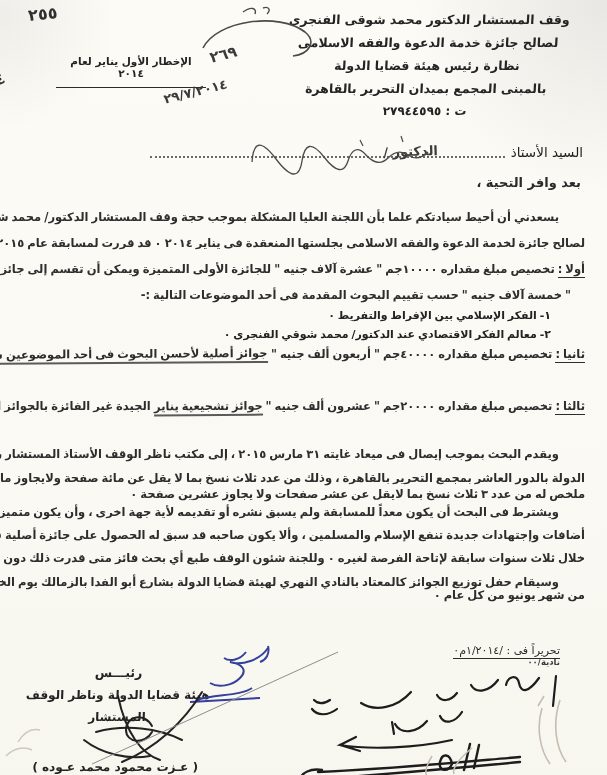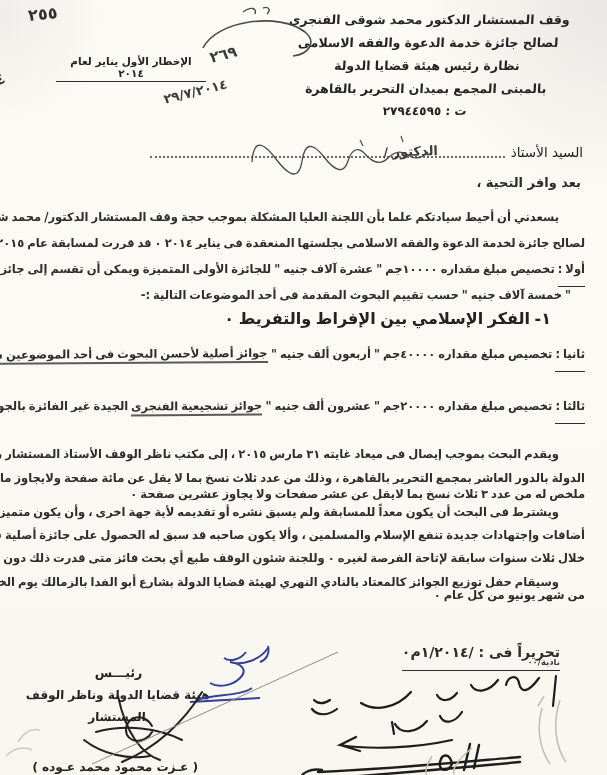--- a/index.html
+++ b/index.html
@@ -11,34 +11,34 @@
       linear-gradient(180deg,#fcfbf6 0%,#faf9f3 60%,#f7f6ef 100%);
     font-family:"DejaVu Sans", sans-serif;
     color:#2b2b2b; direction:rtl;
   }
   .hdr{position:absolute;top:8px;right:24px;width:312px;text-align:center;
        font-weight:bold;font-size:12.5px;line-height:23px;color:#242424;
        transform:skewX(-3deg);}
   .hdr .phone{font-size:12px;letter-spacing:1px;}
   .notice{position:absolute;top:55px;left:56px;width:150px;text-align:center;
           font-weight:bold;font-size:10.5px;color:#232323;
-          border-bottom:1.5px solid #2b2b2b;padding-bottom:2px;}
+          border-bottom:1.5px solid #2b2b2b;padding-bottom:8px;}
   .salu{position:absolute;top:141px;right:24px;left:150px;display:flex;align-items:flex-end;}
   .salu .who{font-weight:normal;font-size:13.5px;color:#1e1e1e;white-space:nowrap;}
   .salu .leader{flex:1;border-bottom:2px dotted #6a6a6a;height:15px;margin:0 6px 2px 0;}
   .greet{position:absolute;top:175px;right:26px;font-weight:bold;font-size:13px;}
   .line{position:absolute;right:22px;left:10px;white-space:nowrap;overflow:visible;
         font-weight:bold;font-size:11.5px;color:#2d2d2d;text-align:right;word-spacing:-1px;}
   .ind{padding-right:26px;}
   .ind2{padding-right:14px;}
-  .topic{font-size:16px;color:#222;padding-right:34px;}
-  .u{border-bottom:1.6px solid #2d2d2d;padding-bottom:10px;margin-top:18px;}
+  .topic{font-size:11px;color:#222;padding-right:34px;}
+  .u{border-bottom:1.6px solid #2d2d2d;padding-bottom:1px;margin-top:18px;}
   .penline{display:inline-block;border-bottom:2px solid rgba(50,50,50,.8);
            transform:rotate(-.4deg);padding-bottom:1px;}
-  .dateline{position:absolute;top:644px;right:47px;font-weight:bold;font-size:14px;
+  .dateline{position:absolute;top:644px;right:47px;font-weight:normal;font-size:11px;
             color:#2c2c2c;text-align:right;}
   .dateline .u{border-bottom:1.2px solid #2c2c2c;}
   .typist{position:absolute;top:657px;right:47px;font-weight:bold;font-size:8.5px;color:#3a3a3a;margin-left:31px;}
   .sig{position:absolute;top:662px;left:12px;width:210px;text-align:center;
        font-weight:bold;color:#232323;transform:skewX(-2deg);}
   .sig .t1{font-size:12.5px;line-height:22px;}
   .sig .t2{font-size:12px;line-height:22px;}
   .sig .t3{font-size:12px;line-height:22px;text-align:center;}
   .sig .nm{margin-top:32px;font-size:12px;}
   .overlay{position:absolute;inset:0;pointer-events:none;}
@@ -66,24 +66,25 @@
 
   <div class="greet">بعد وافر التحية ،</div>
 
   <div class="line ind" style="top:210px">يسعدني أن أحيط سيادتكم علما بأن اللجنة العليا المشكلة بموجب حجة وقف المستشار الدكتور/ محمد شوقي الفنجرى</div>
   <div class="line" style="top:236px">لصالح جائزة لخدمة الدعوة والفقه الاسلامى بجلستها المنعقدة فى يناير ٢٠١٤ ٠ قد قررت لمسابقة عام ٢٠١٥ ما يلي:-</div>
 
   <div class="line" style="top:262px"><span class="u">أولا :</span> <span>تخصيص مبلغ مقداره ١٠٠٠٠جم " عشرة آلاف جنيه " للجائزة الأولى المتميزة ويمكن أن تقسم إلى جائزتين كل منهما</span></div>
   <div class="line ind2" style="top:288px">" خمسة آلاف جنيه " حسب تقييم البحوث المقدمة فى أحد الموضوعات التالية :-</div>
 
   <div class="line topic" style="top:309px">١- الفكر الإسلامي بين الإفراط والتفريط ٠</div>
+  <div class="line topic" style="top:328px">٢- معالم الفكر الاقتصادي عند الدكتور/ محمد شوقي الفنجرى ٠</div>
 
   <div class="line" style="top:347px"><span class="u">ثانيا :</span> <span>تخصيص مبلغ مقداره ٤٠٠٠٠جم " أربعون ألف جنيه "</span> <span class="penline">جوائز أصلية لأحسن البحوث فى أحد الموضوعين سالفى</span></div>
 
-  <div class="line" style="top:399px"><span class="u">ثالثا :</span> <span>تخصيص مبلغ مقداره ٢٠٠٠٠جم " عشرون ألف جنيه "</span> <span class="penline">جوائز تشجيعية الفنجرى</span> <span>الجيدة غير الفائزة بالجوائز الأصلية</span></div>
+  <div class="line" style="top:399px"><span class="u">ثالثا :</span> <span>تخصيص مبلغ مقداره ٢٠٠٠٠جم " عشرون ألف جنيه "</span> <span class="penline">جوائز تشجيعية يناير</span> <span>الجيدة غير الفائزة بالجوائز الأصلية</span></div>
 
   <div class="line ind" style="top:447px">ويقدم البحث بموجب إيصال فى ميعاد غايته ٣١ مارس ٢٠١٥ ، إلى مكتب ناظر الوقف الأستاذ المستشار رئيس هيئة قضايا</div>
   <div class="line" style="top:471px">الدولة بالدور العاشر بمجمع التحرير بالقاهرة ، وذلك من عدد ثلاث نسخ بما لا يقل عن مائة صفحة ولايجاوز مائتين ، مع</div>
   <div class="line" style="top:487px">ملخص له من عدد ٣ ثلاث نسخ بما لايقل عن عشر صفحات ولا يجاوز عشرين صفحة ٠</div>
 
   <div class="line ind" style="top:505px">ويشترط فى البحث أن يكون معداً للمسابقة ولم يسبق نشره أو تقديمه لأية جهة اخرى ، وأن يكون متميزاً ويتضمن</div>
   <div class="line" style="top:528px">أضافات وإجتهادات جديدة تنفع الإسلام والمسلمين ، وألا يكون صاحبه قد سبق له الحصول على جائزة أصلية فى المسابقة</div>
   <div class="line" style="top:551px">خلال ثلاث سنوات سابقة لإتاحة الفرصة لغيره ٠ وللجنة شئون الوقف طبع أي بحث فائز متى قدرت ذلك دون أي حق قبلها ٠</div>
 
   <div class="line ind" style="top:575px">وسيقام حفل توزيع الجوائز كالمعتاد بالنادي النهري لهيئة قضايا الدولة بشارع أبو الفدا بالزمالك يوم الخميس الأخير</div>

